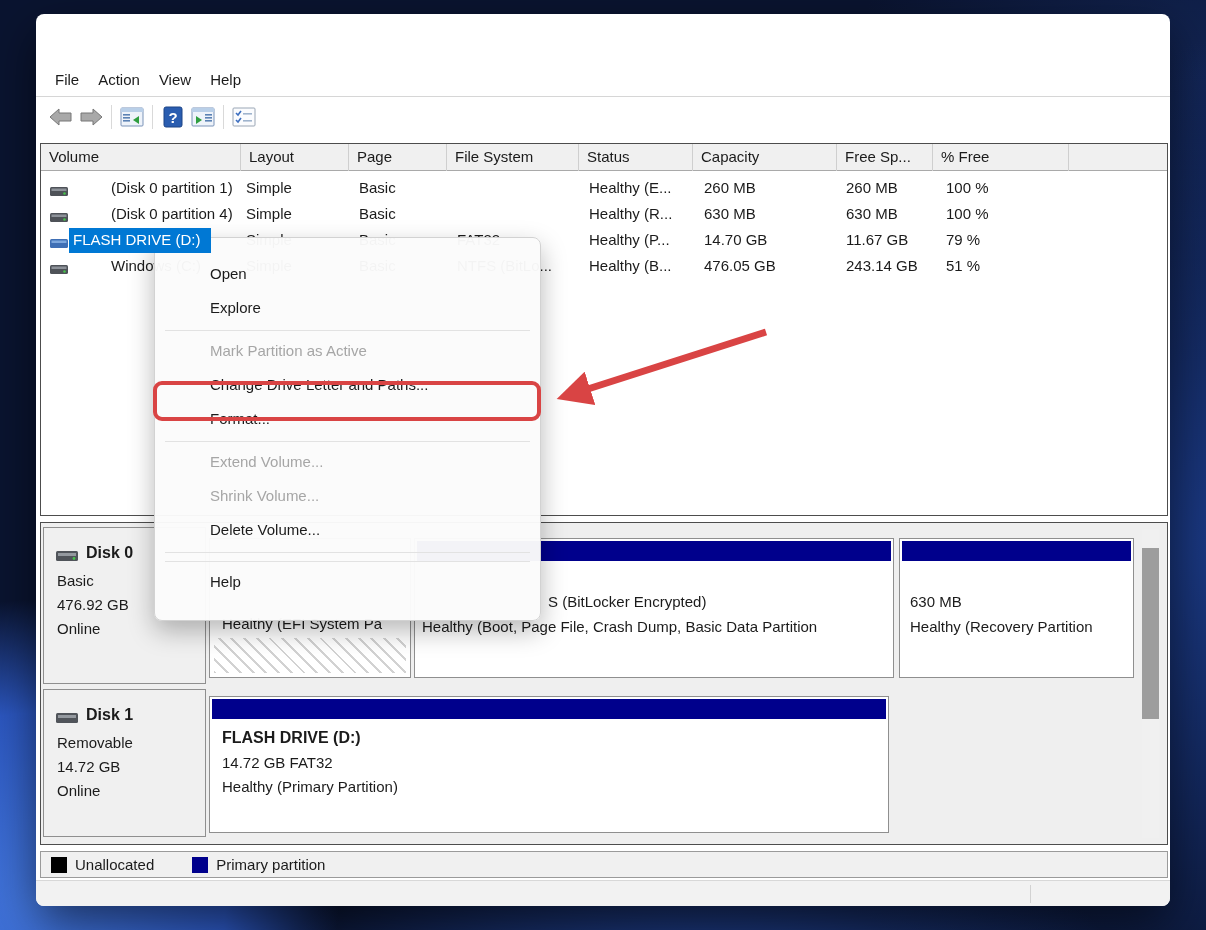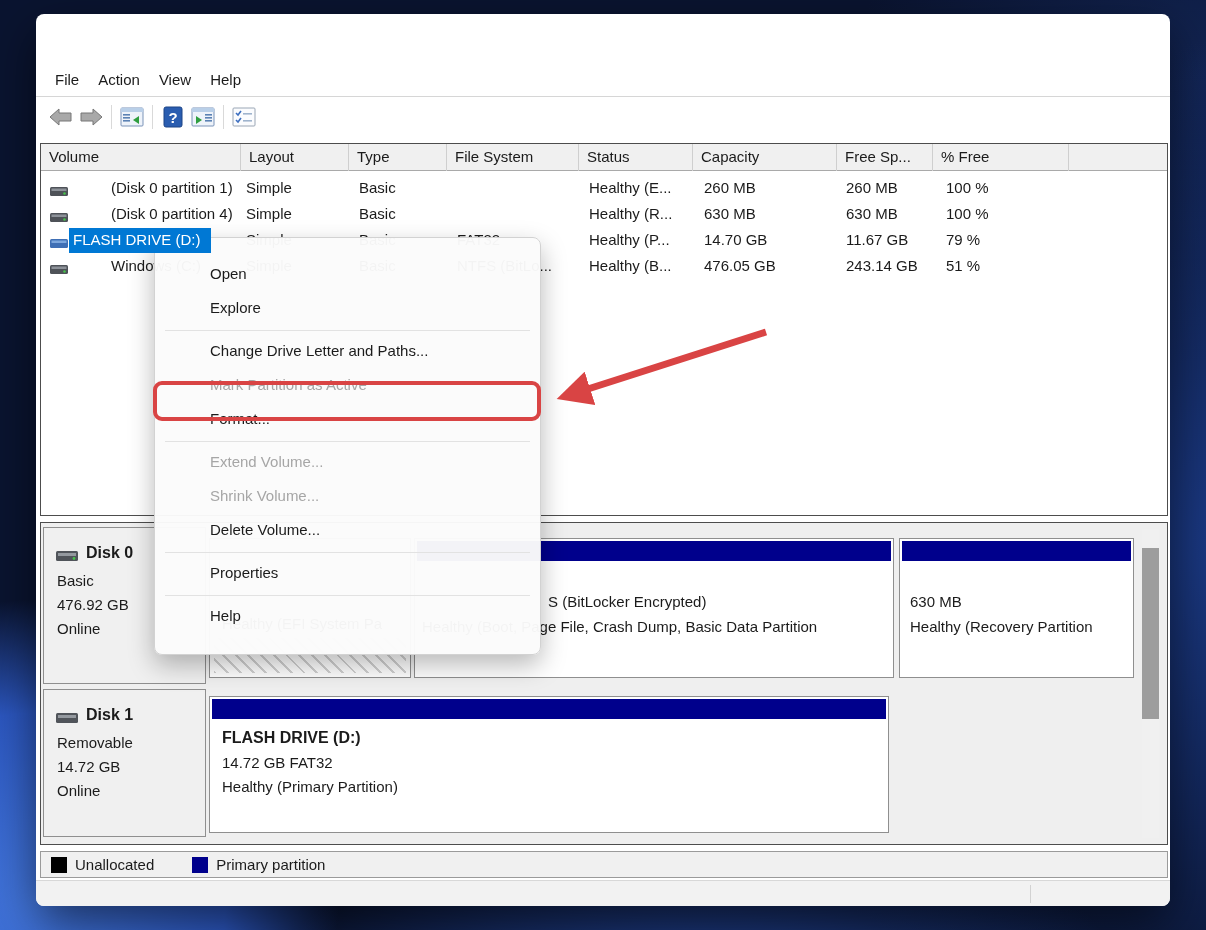--- a/index.html
+++ b/index.html
@@ -134,21 +134,21 @@
           <rect x="11" y="6" width="9" height="1.6" fill="#9fb4cd"></rect>
           <rect x="11" y="13" width="9" height="1.6" fill="#9fb4cd"></rect>
         </svg>
     </div>
   </div>
 
   <div class="listpane">
     <div class="lheader">
       <div class="hcell" style="left:0;width:200px;">Volume</div>
       <div class="hcell" style="left:200px;width:108px;">Layout</div>
-      <div class="hcell" style="left:308px;width:98px;">Type</div>
+      <div class="hcell" style="left:308px;width:98px;">Page</div>
       <div class="hcell" style="left:406px;width:132px;">File System</div>
       <div class="hcell" style="left:538px;width:114px;">Status</div>
       <div class="hcell" style="left:652px;width:144px;">Capacity</div>
       <div class="hcell" style="left:796px;width:96px;">Free Sp...</div>
       <div class="hcell" style="left:892px;width:136px;">% Free</div>
       <div class="hcell" style="left:1028px;width:99px;border-right:none;"></div>
     </div>
 
     <div class="row" style="top:32px;">
       <span class="rowicon"><svg width="18" height="11" viewBox="0 0 18 11">
@@ -271,29 +271,28 @@
   </div>
 
   <div class="statusbar">
     <div class="sdiv"></div>
   </div>
 
   <div class="ctx-menu">
     <div class="mi">Open</div>
     <div class="mi">Explore</div>
     <div class="msep"></div>
+    <div class="mi disabled">Mark Partition as Active</div>
     <div class="mi">Change Drive Letter and Paths...</div>
-    <div class="mi disabled">Mark Partition as Active</div>
     <div class="mi">Format...</div>
     <div class="msep"></div>
     <div class="mi disabled">Extend Volume...</div>
     <div class="mi disabled">Shrink Volume...</div>
     <div class="mi">Delete Volume...</div>
     <div class="msep"></div>
-    <div class="mi">Properties</div>
     <div class="msep"></div>
     <div class="mi">Help</div>
   </div>
 
   <div class="red-box"></div>
 
   <svg class="anno-svg">
     <defs>
       <marker id="ah" markerWidth="5" markerHeight="5" refX="3.6" refY="2.5" orient="auto">
         <path d="M0,0 L5,2.5 L0,5 Z" fill="#d94444"></path>

